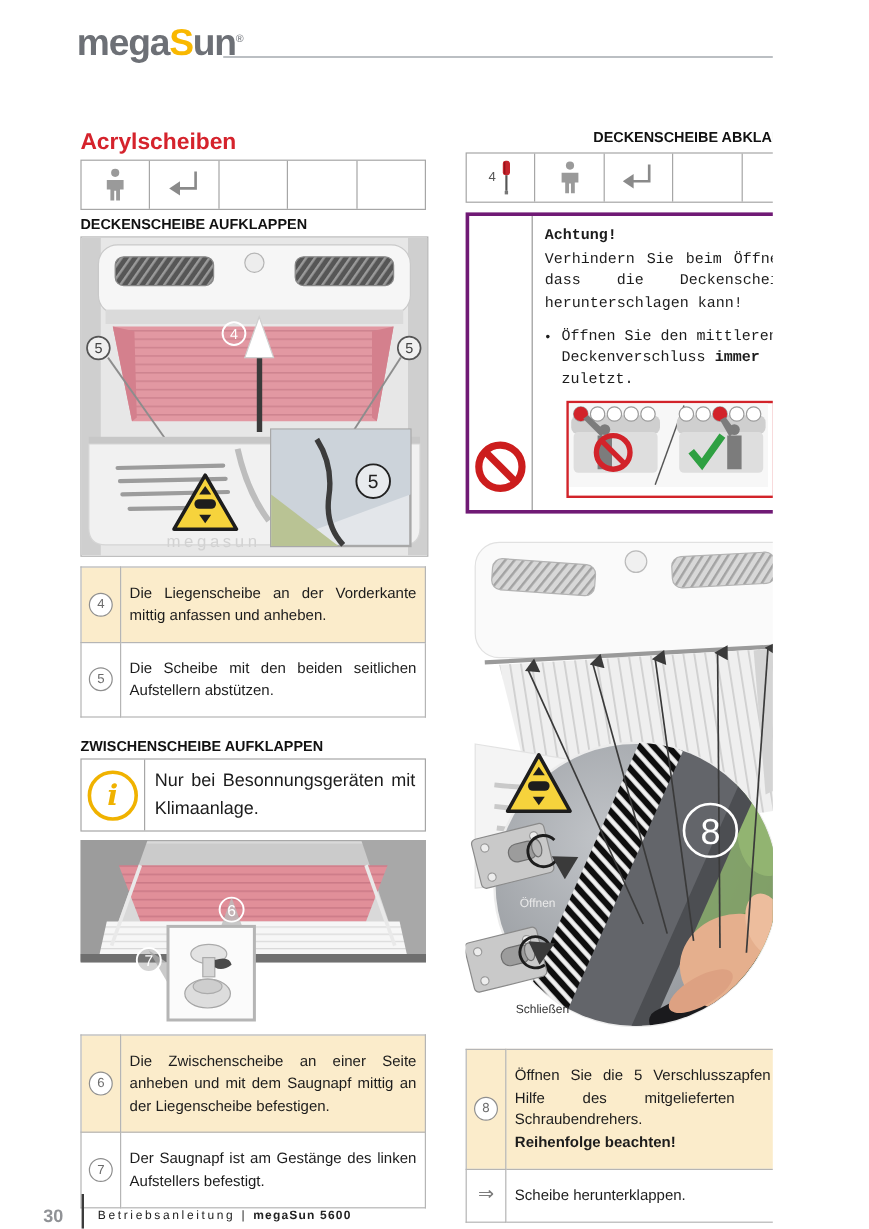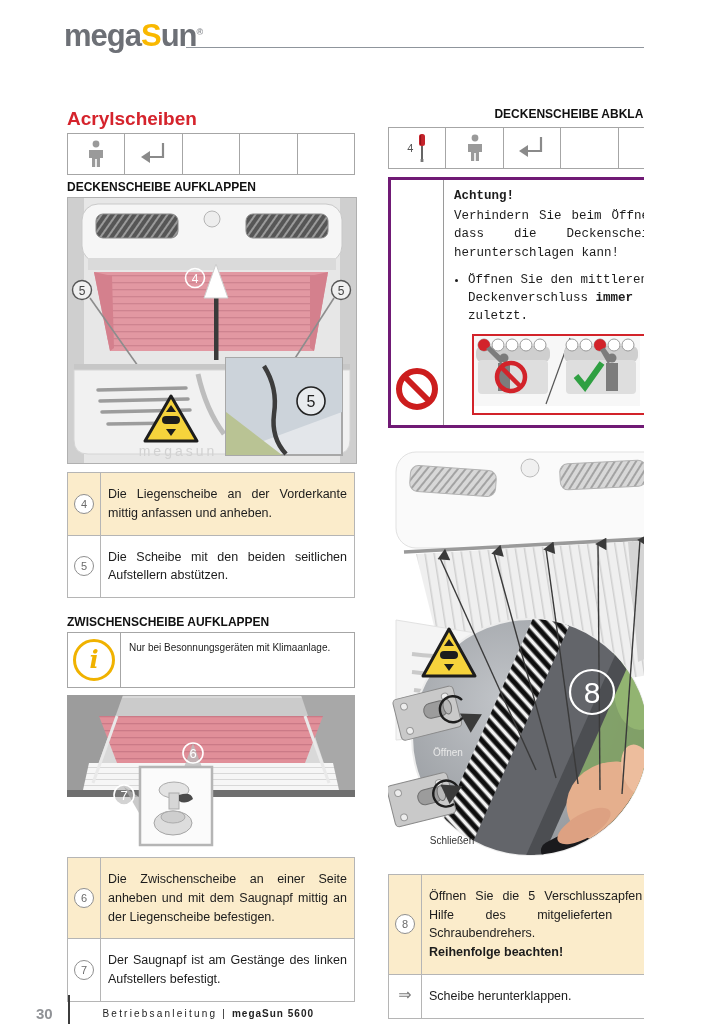--- a/index.html
+++ b/index.html
@@ -37,38 +37,38 @@
   .arrow-num{font-size:16px;color:#7c7c7c;line-height:1;}
   .bold-line{display:block;font-weight:bold;text-align:left;}
   
   .info-box{display:flex;border:1px solid #a6a6a6;margin-bottom:7px;background:#fff;}
   .info-icon-cell{width:52px;display:flex;align-items:center;justify-content:center;
                   border-right:1px solid #a6a6a6;padding:6px 0;}
   .info-circle{width:36px;height:36px;border:3.5px solid #f0b200;border-radius:50%;
                display:flex;align-items:center;justify-content:center;
                color:#f0b200;font-family:"DejaVu Serif",serif;font-weight:bold;
                font-style:italic;font-size:24px;line-height:1;}
-  .info-text{flex:1;padding:7px 8px;font-size:10px;line-height:1.5;text-align:justify;}
+  .info-text{flex:1;padding:7px 8px;font-size:15px;line-height:1.5;text-align:justify;}
   
   .warn-box{display:flex;border:3px solid #701a75;background:#fff;margin-bottom:12px;font-family:Liberation Mono, monospace;}
   .warn-sign-cell{width:52px;display:flex;align-items:flex-end;justify-content:center;
                   border-right:1px solid #9a9a9a;padding-bottom:14px;}
   .warn-body{flex:1;padding:7px 9px 8px 10px;font-size:12.5px;line-height:1.48;}
   .warn-title{font-weight:bold;margin:0 0 1px 0;}
   .warn-text{text-align:justify;margin:0 0 10px 0;}
   .warn-list{margin:0;padding-left:14px;list-style:disc;}
   .warn-list li{margin:0;line-height:1.42;}
   .mini-fig-wrap{border:2px solid #d2232a;width:170px;margin:9px auto 2px auto;background:#fff;} .mb8{margin-bottom:8px;}
   .gap-steps1{margin-bottom:18px;}
   .fig3-wrap{margin-bottom:10px;}
   
   .footer{position:absolute;left:36px;top:995px;display:flex;align-items:center;}
   .footer .pageno{font-size:15px;font-weight:bold;color:#909296;width:26px;}
   .footer .divider{width:1.5px;height:36px;background:#3c3c3c;margin:0 12px 0 6px;}
-  .footer .ftext{font-size:10px;color:#222;letter-spacing:2.2px;margin-left:21px;}
+  .footer .ftext{font-size:10px;color:#222;letter-spacing:2.2px;}
   .footer .ftext b{letter-spacing:1px;}
 </style>
 </head>
 <body>
 
 <div class="page">
 
   <div class="logo"><span>mega</span><span class="accent">S</span><span>un</span><sup>®</sup></div>
   <div class="header-rule"></div>
 

